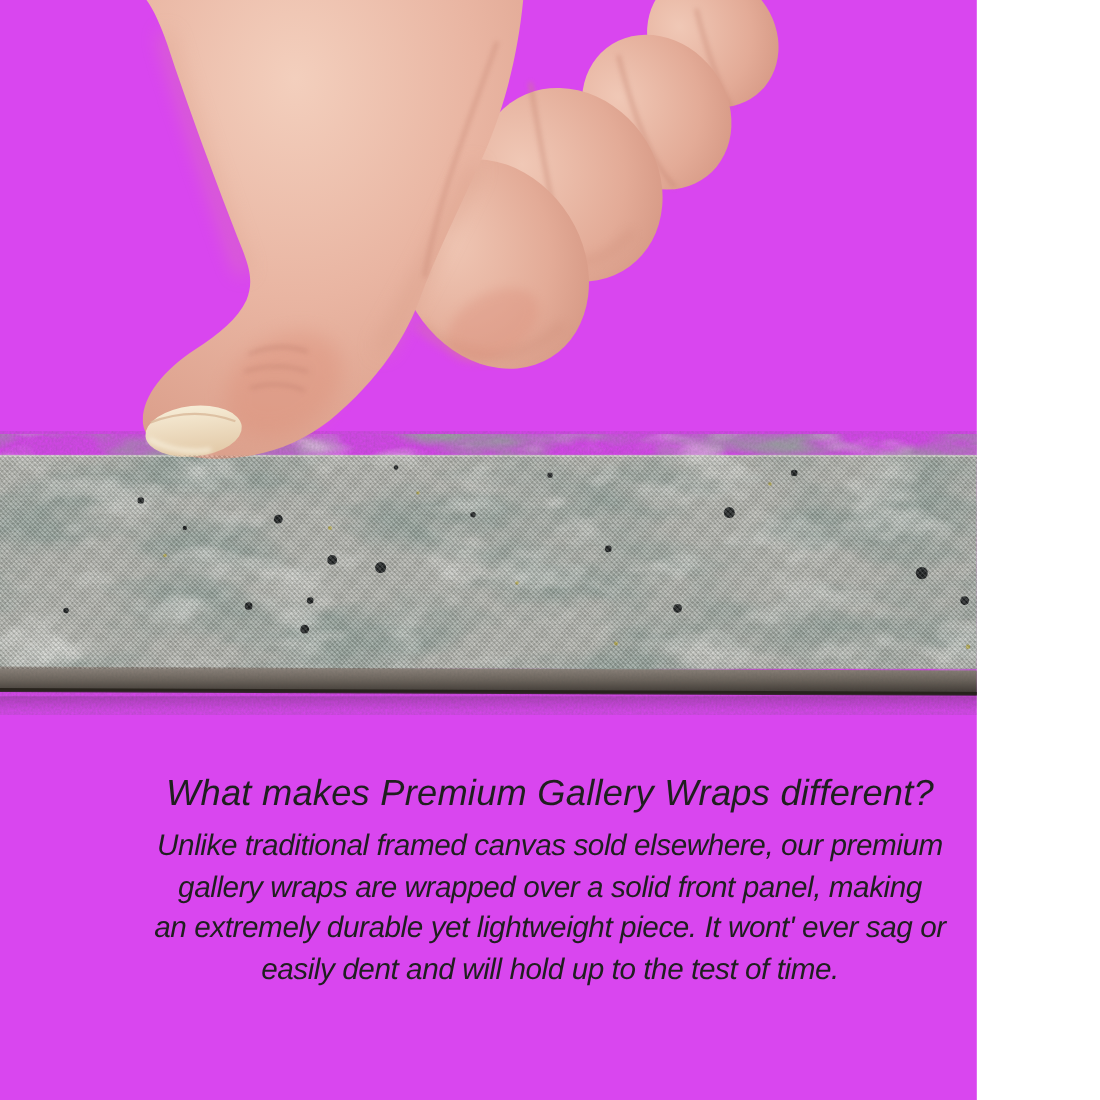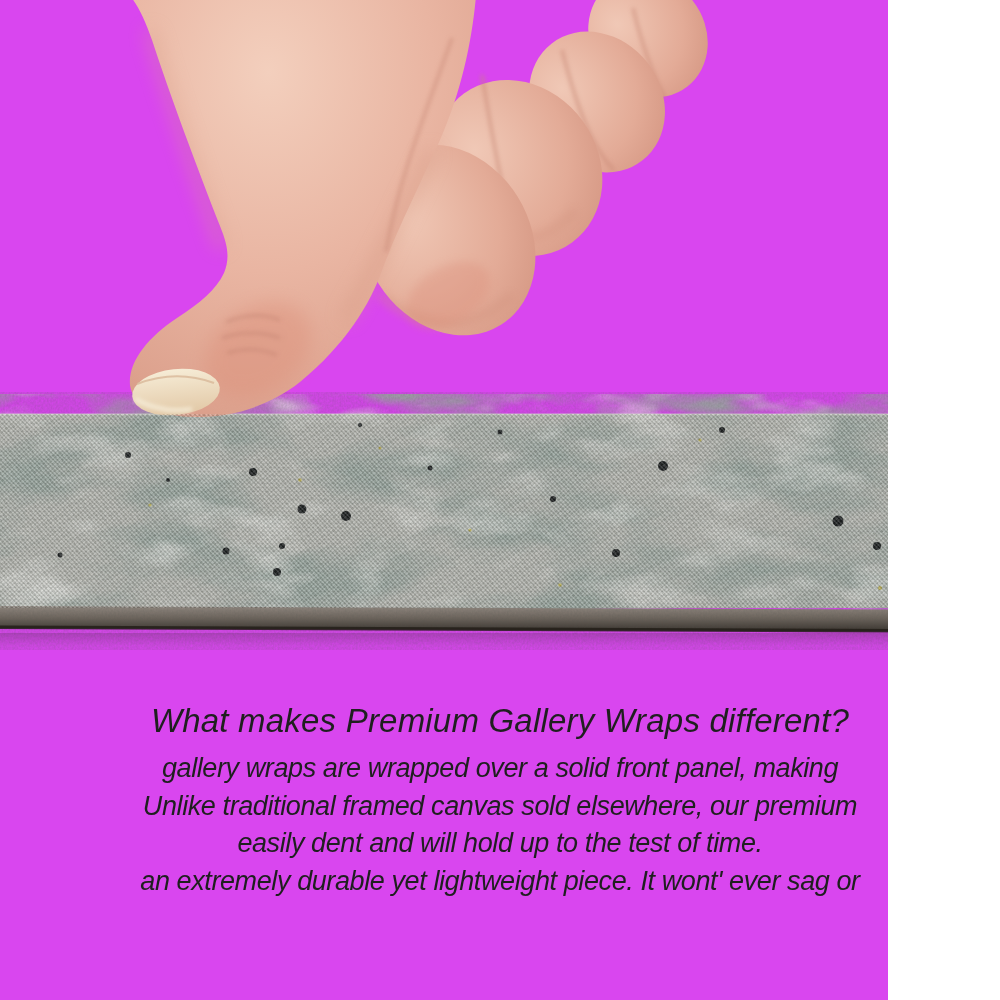--- a/index.html
+++ b/index.html
@@ -154,18 +154,18 @@
         <ellipse cx="176" cy="392" rx="44" ry="23" transform="rotate(-6 176 392)" fill="url(#gNail)"></ellipse>
         <path d="M137,384 Q176,369 214,383" stroke="#d8b898" stroke-width="2" fill="none" opacity="0.8"></path>
         <path d="M135,399 Q162,414 192,409" stroke="#f7f0dd" stroke-width="4" fill="none" opacity="0.9" filter="url(#fB2)"></path>
       </g>
     </svg>
     <div class="weave-overlay"></div>
   </div>
 
   <div class="caption">
     <h1>What makes Premium Gallery Wraps different?</h1>
+    <p>Unlike traditional framed canvas sold elsewhere, our premium</p>
     <p>gallery wraps are wrapped over a solid front panel, making</p>
-    <p>Unlike traditional framed canvas sold elsewhere, our premium</p>
+    <p>an extremely durable yet lightweight piece. It wont' ever sag or</p>
     <p>easily dent and will hold up to the test of time.</p>
-    <p>an extremely durable yet lightweight piece. It wont' ever sag or</p>
   </div>
 </div>
 
 </body></html>

